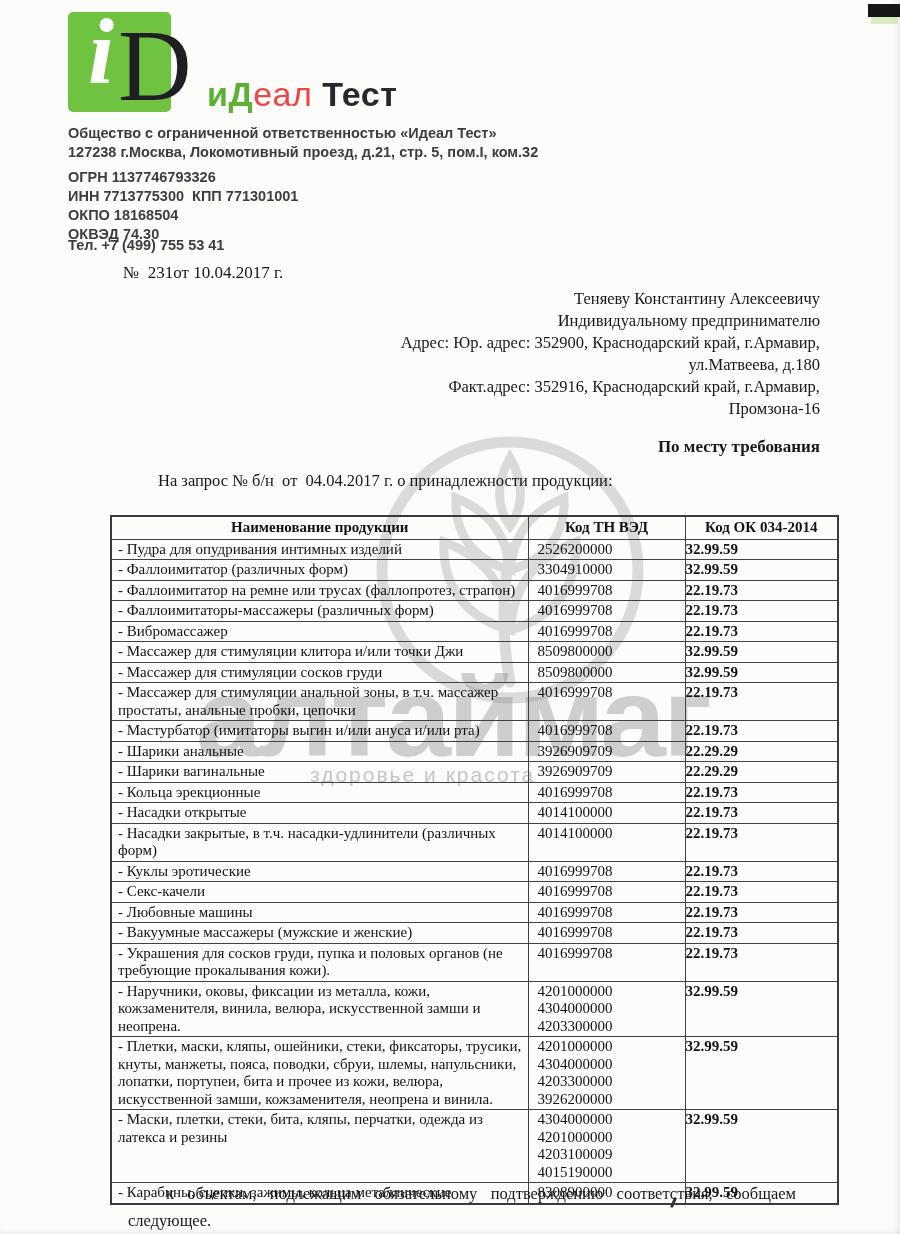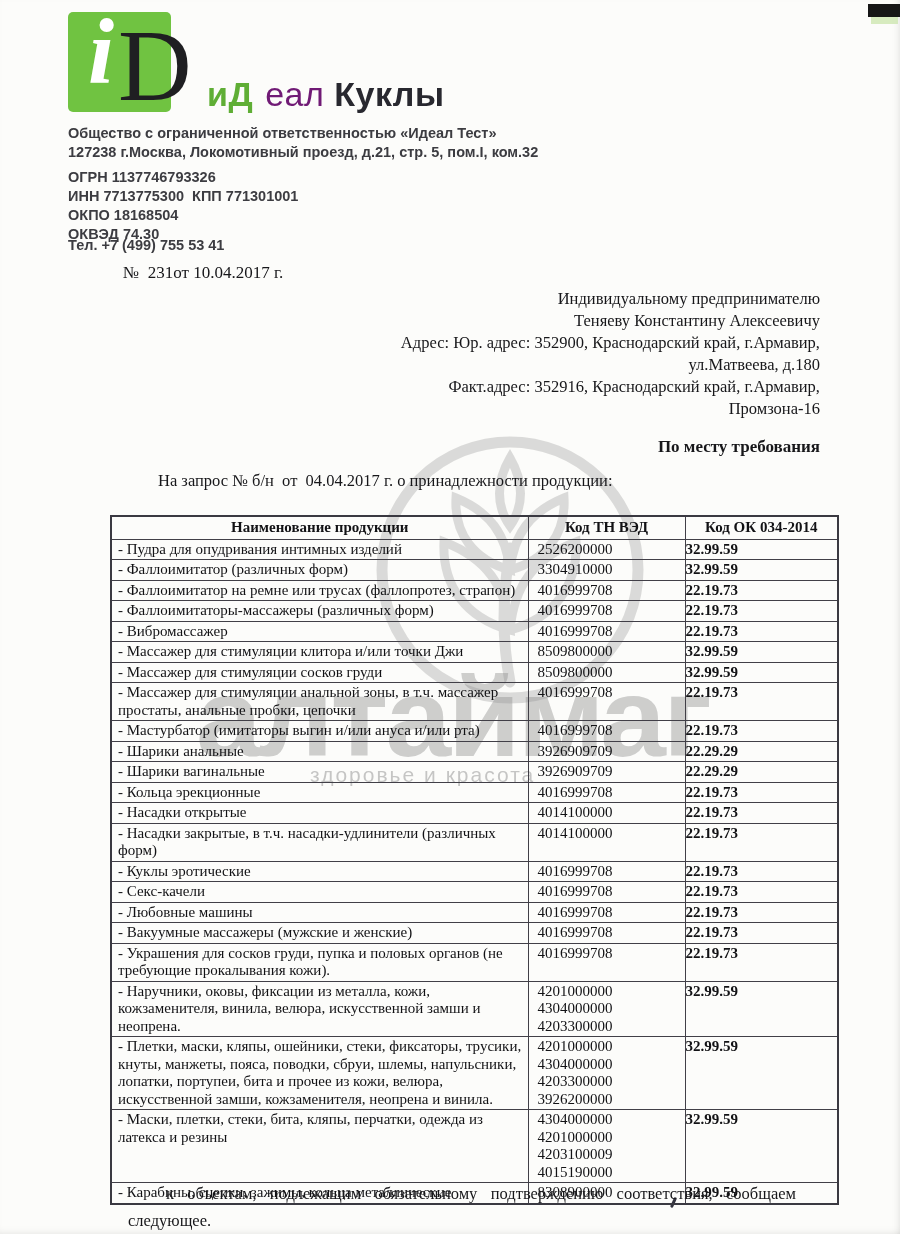--- a/index.html
+++ b/index.html
@@ -8,21 +8,21 @@
         box-shadow:inset -6px 0 8px -6px rgba(0,0,0,.12), inset 0 -6px 8px -6px rgba(0,0,0,.10);}
   .abs{position:absolute;}
   .pre{white-space:pre-wrap;}
 
   
   .logo-square{left:68px;top:12px;width:103px;height:100px;background:#70c341;border-radius:5px;}
   .logo-i{left:88px;top:-4px;font:italic 700 94px "Liberation Serif",serif;color:#ffffff;line-height:110px;}
   .logo-D{left:118px;top:14px;font:400 102px "Liberation Serif",serif;color:#1f1f22;line-height:104px;}
   .brand{left:207px;top:74px;font-family:"Liberation Sans",sans-serif;font-size:34px;line-height:40px;letter-spacing:.5px;}
   .brand .g{color:#5fae35;font-weight:700;}
-  .brand .m{color:#701a75;font-weight:400;margin-left:12px;}
+  .brand .m{color:#ef4444;font-weight:400;}
   .brand .b{color:#28282f;font-weight:700;}
 
   
   .sans-info{font-family:"Liberation Sans",sans-serif;font-weight:700;color:#3c3c41;font-size:14.5px;line-height:19px;}
   .company-block{left:68px;top:124px;}
   .reg-block{left:68px;top:168px;}
   .phone-line{left:68px;top:236px;}
 
   
   .serif-text{color:#17171a;font-size:16.5px;line-height:22px;}
@@ -81,39 +81,39 @@
   <div class="abs wm wm-sub">здоровье и красота</div>
 
   <div class="abs corner-bar"></div>
   <div class="abs corner-smudge"></div>
   <div class="abs pen-mark"></div>
 
   <div class="abs logo-square content"></div>
   <div class="abs logo-i content">i</div>
   <div class="abs logo-D content">D</div>
   <div class="abs brand content">
-    <span class="g">иД</span><span class="m">еал</span>&nbsp;<span class="b">Куклы</span>
+    <span class="g">иД</span><span class="m">еал</span>&nbsp;<span class="b">Тест</span>
   </div>
 
   <div class="abs sans-info company-block content">
     <div>Общество с ограниченной ответственностью «Идеал Тест»</div>
     <div>127238 г.Москва, Локомотивный проезд, д.21, стр. 5, пом.I, ком.32</div>
   </div>
   <div class="abs sans-info reg-block content">
     <div>ОГРН 1137746793326</div>
     <div class="pre">ИНН 7713775300  КПП 771301001</div>
     <div>ОКПО 18168504</div>
     <div>ОКВЭД 74.30</div>
   </div>
   <div class="abs sans-info phone-line content">Тел. +7 (499) 755 53 41</div>
 
   <div class="abs serif-text letter-number pre content">№  231от 10.04.2017 г.</div>
   <div class="abs serif-text recipient content" id="recipient-block">
+      <div>Теняеву Константину Алексеевичу</div>
       <div>Индивидуальному предпринимателю</div>
-      <div>Теняеву Константину Алексеевичу</div>
       <div>Адрес: Юр. адрес: 352900, Краснодарский край, г.Армавир,</div>
       <div>ул.Матвеева, д.180</div>
       <div>Факт.адрес: 352916, Краснодарский край, г.Армавир,</div>
       <div>Промзона-16</div>
     </div>
   <div class="abs serif-text attention content">По месту требования</div>
   <div class="abs serif-text intro pre content">На запрос № б/н  от  04.04.2017 г. о принадлежности продукции:</div>
 
   <div class="abs tbl-wrap content">
     <table>

